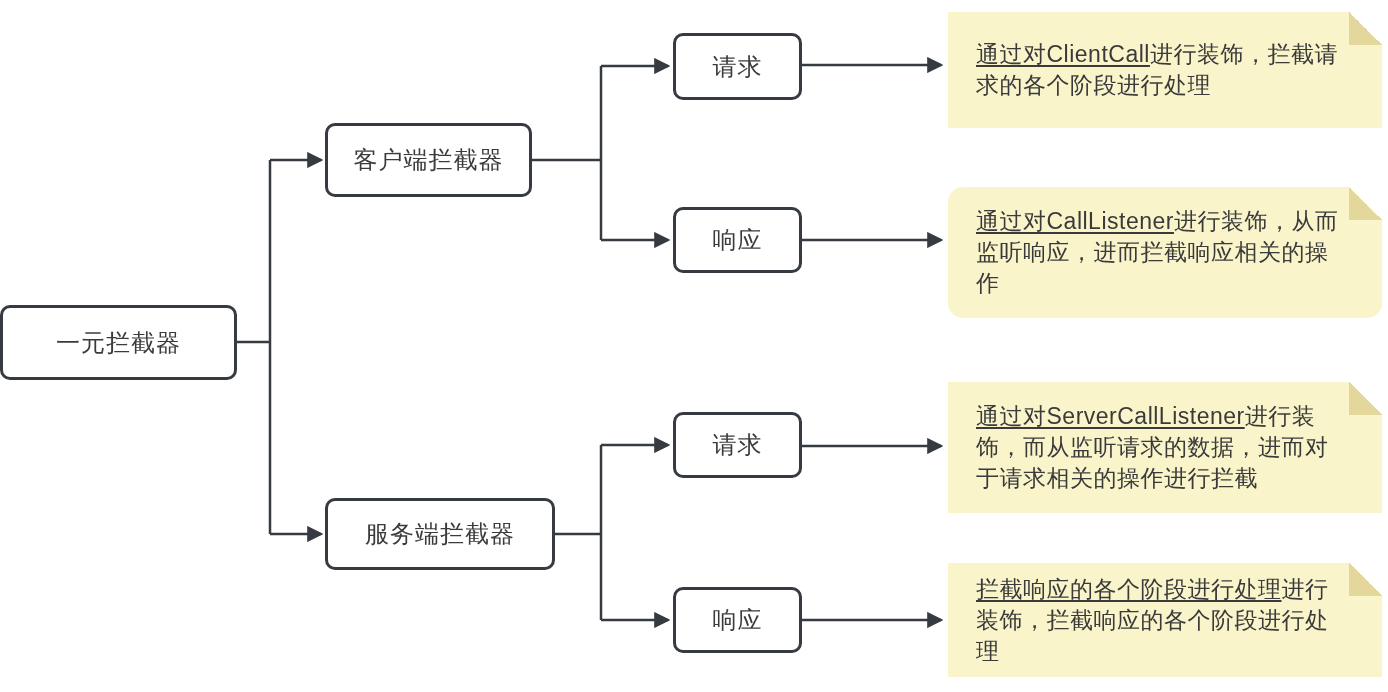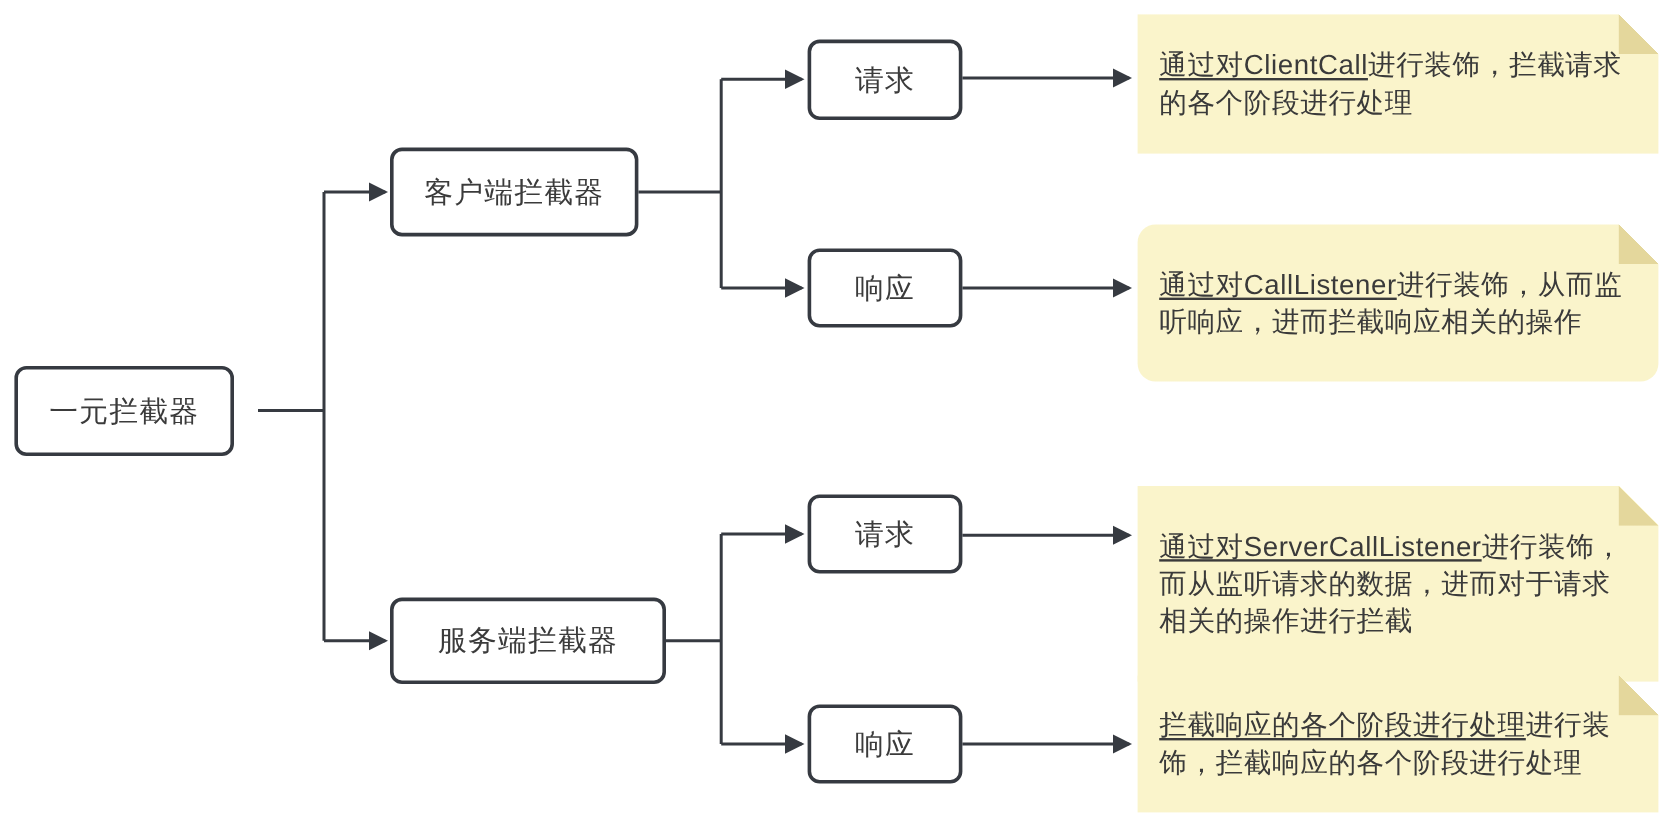--- a/index.html
+++ b/index.html
@@ -30,50 +30,50 @@
     border: 3px solid #363a41;
     border-radius: 10px;
     display: flex;
     align-items: center;
     justify-content: center;
     font-size: 24px;
     letter-spacing: 1px;
     color: #3b3b3b;
     white-space: nowrap;
   }
-  .node-root   { left: 12px;  top: 305px; width: 183px; height: 75px; }
+  .node-root   { left: 0;  top: 305px; width: 237px; height: 75px; }
   .node-client { left: 325px; top: 123px; width: 207px; height: 74px; }
   .node-server { left: 325px; top: 498px; width: 230px; height: 72px; }
   .node-creq   { left: 673px; top: 33px;  width: 129px; height: 67px; }
   .node-cres   { left: 673px; top: 207px; width: 129px; height: 66px; }
   .node-sreq   { left: 673px; top: 412px; width: 129px; height: 66px; }
   .node-sres   { left: 673px; top: 587px; width: 129px; height: 66px; }
 
   .note {
     position: absolute;
     left: 948px;
     width: 434px;
     z-index: 2;
     box-sizing: border-box;
     background: linear-gradient(225deg, transparent 23px, #faf4cb 23px);
     display: flex;
     align-items: center;
   }
   .note-1 { top: 12px;  height: 116px; }
   .note-2 { top: 187px; height: 131px; border-radius: 15px; }
-  .note-3 { top: 405px; height: 163px; }
+  .note-3 { top: 382px; height: 131px; }
   .note-4 { top: 563px; height: 114px; }
   .note .fold {
     position: absolute;
     top: 0; right: 0;
     width: 33px; height: 33px;
     background: linear-gradient(225deg, transparent 50%, #e4d79c 50%);
   }
   .note p {
-    margin: 0;
+    margin: 10px;
     padding: 4px 24px 4px 18px;
     font-size: 23px;
     line-height: 31px;
     color: #3a3a3a;
     letter-spacing: 0.5px;
   }
   .note .lead {
     text-decoration: underline;
     text-underline-offset: 3px;
     text-decoration-thickness: 1.5px;

